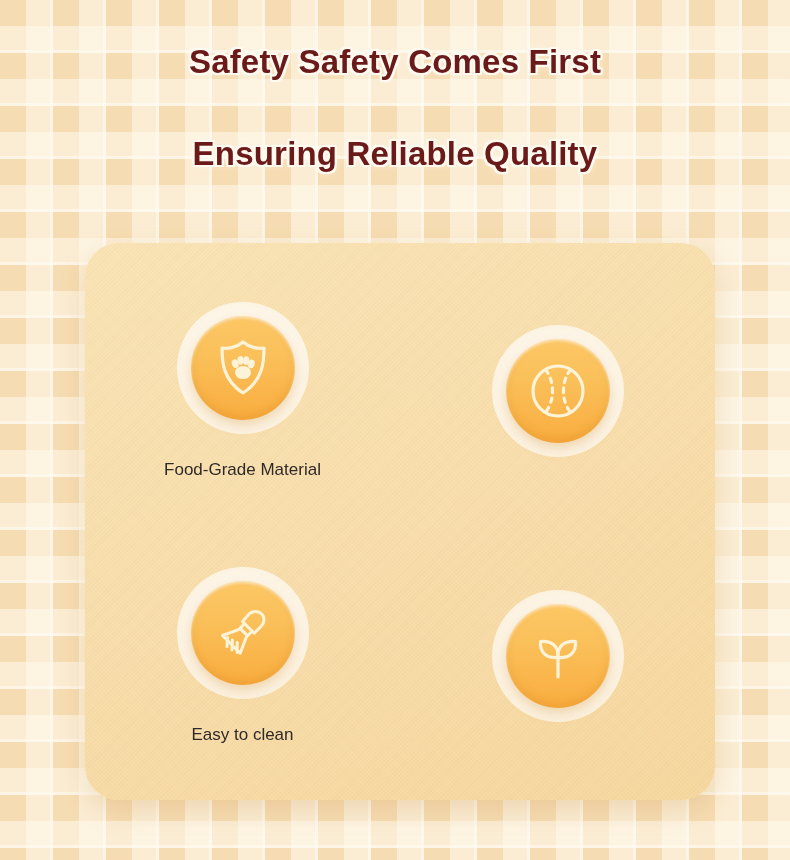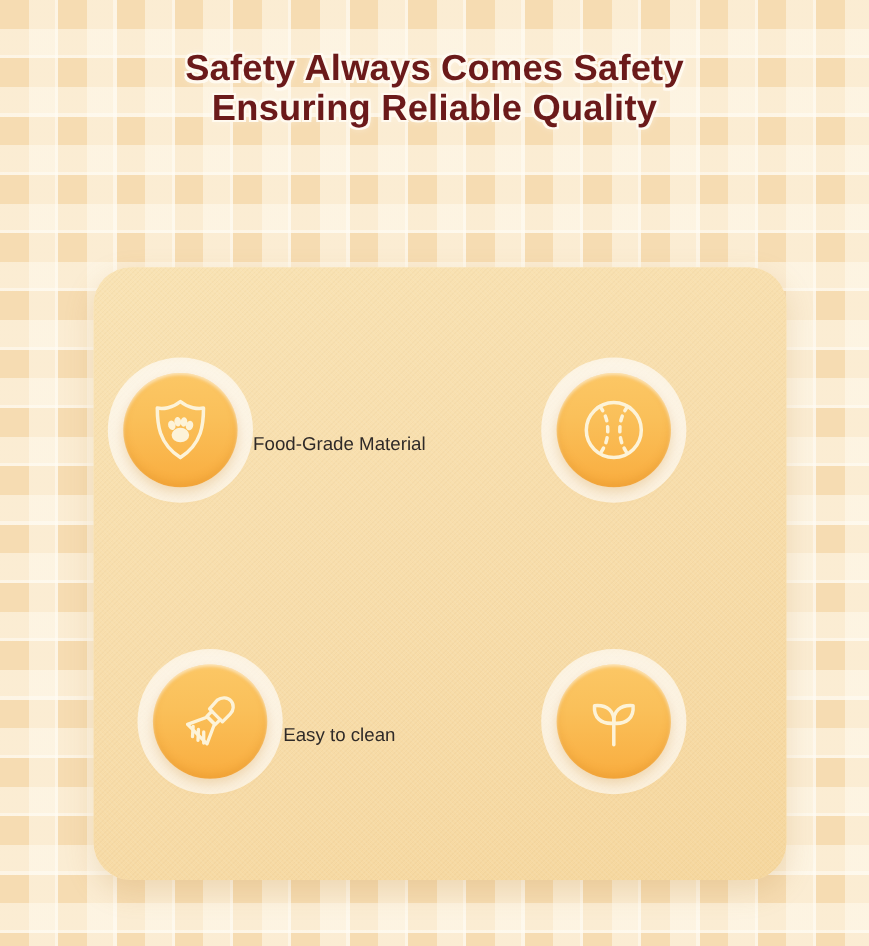--- a/index.html
+++ b/index.html
@@ -77,20 +77,21 @@
     letter-spacing: 0.2px;
     line-height: 1.1;
     text-shadow:
       -2px -2px 0 #fffaf0,  2px -2px 0 #fffaf0,
       -2px  2px 0 #fffaf0,  2px  2px 0 #fffaf0,
       -2px  0   0 #fffaf0,  2px  0   0 #fffaf0,
        0   -2px 0 #fffaf0,  0    2px 0 #fffaf0,
        0 0 8px rgba(255,250,240,0.95);
   }
   .headline.second {
+    margin-top: 56px;
   }
 
   
   .card {
     position: absolute;
     left: 85px;
     top: 243px;
     width: 630px;
     height: 557px;
     border-radius: 34px;
@@ -117,21 +118,21 @@
   .features {
     position: absolute;
     inset: 0;
     display: grid;
     grid-template-columns: 1fr 1fr;
     grid-template-rows: 1fr 1fr;
     z-index: 2;
   }
   .feature {
     display: flex;
-    flex-direction: row;
+    flex-direction: column;
     align-items: center;
     justify-content: center;
   }
   .feature.f0 { padding: 18px 0 0 0; }
   .feature.f1 { padding: 18px 0 0 0; }
   .feature.f2 { padding: 0 0 10px 0; }
   .feature.f3 { padding: 0 0 10px 0; }
 
   
   .icon-halo {
@@ -179,21 +180,21 @@
 </head>
 <body>
 
 <div id="page">
 
   <div class="plaid-layer plaid-v"></div>
   <div class="plaid-layer plaid-h"></div>
   <div class="plaid-layer plaid-lines"></div>
 
   <div class="headings">
-    <div class="headline">Safety Always Comes Safety</div>
+    <div class="headline">Safety Safety Comes First</div>
     <div class="headline second">Ensuring Reliable Quality</div>
   </div>
 
   <div class="card">
     <div class="features">
 
       <div class="feature f0">
         <div class="icon-halo">
           <div class="icon-circle">
             <span>

